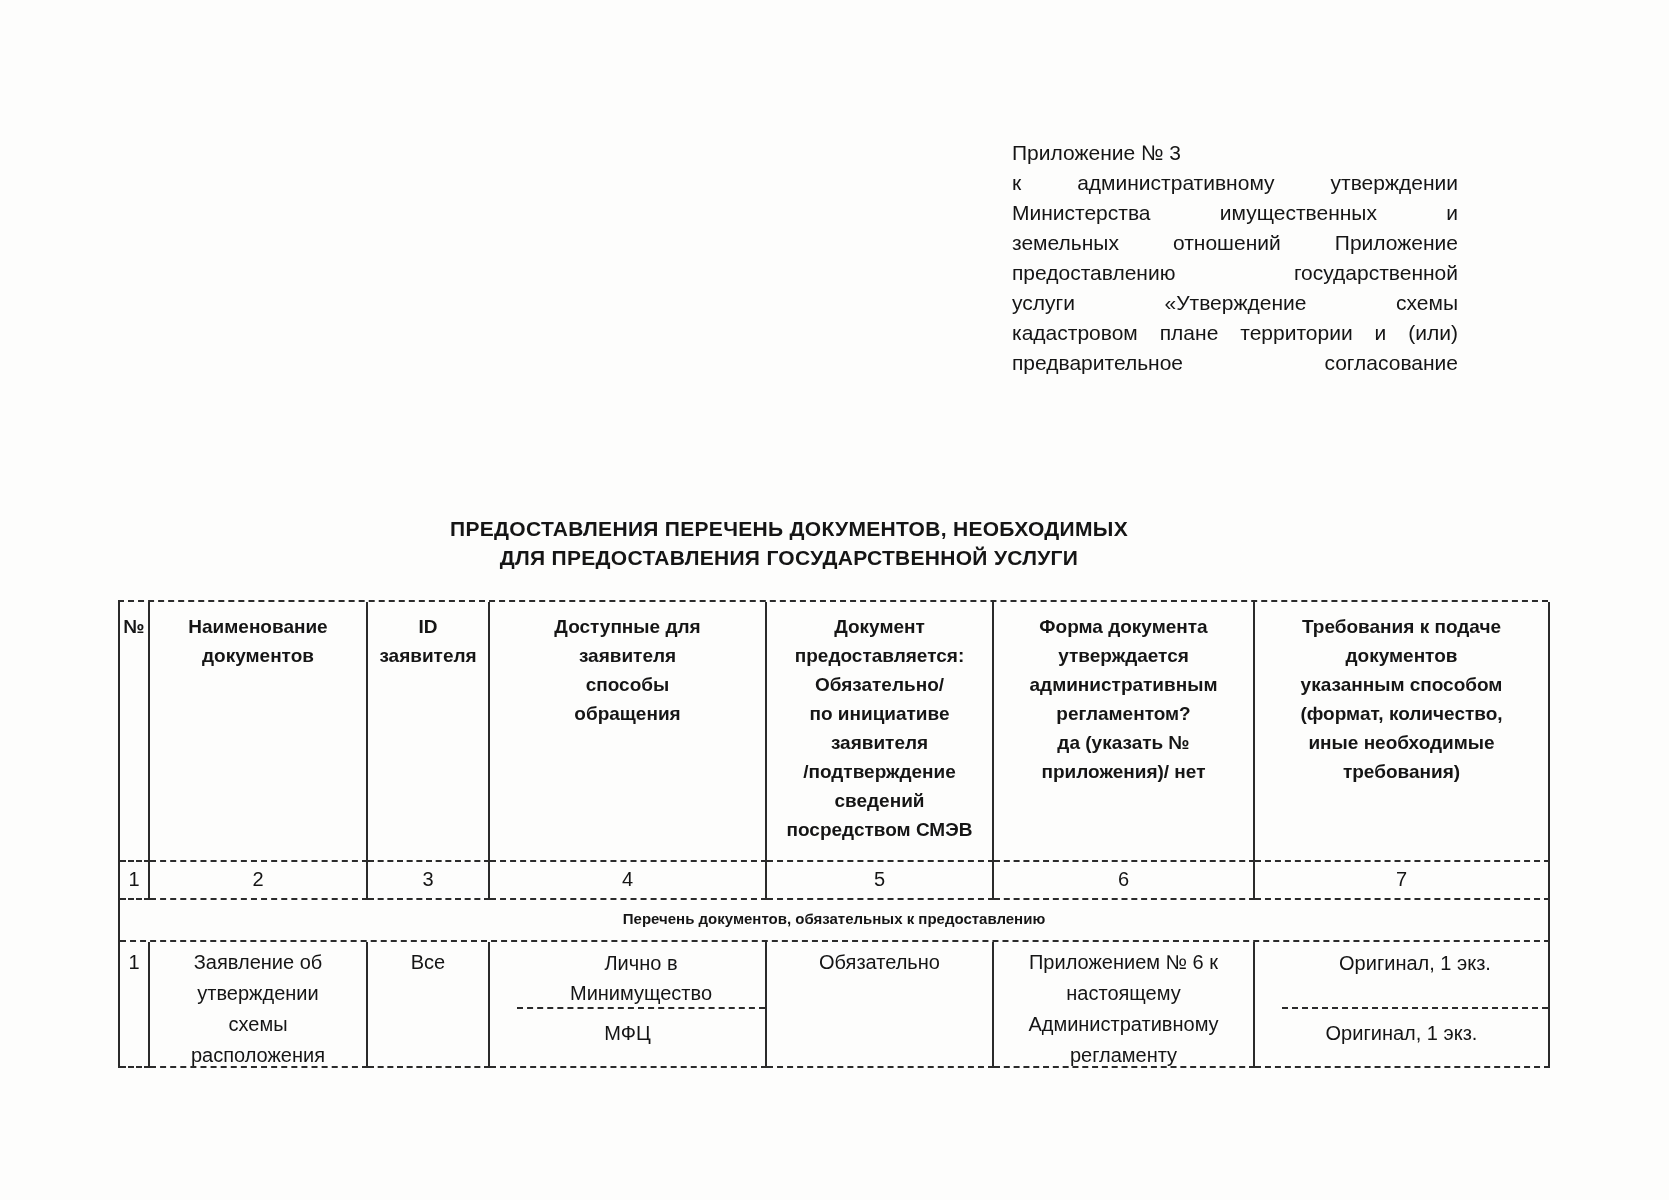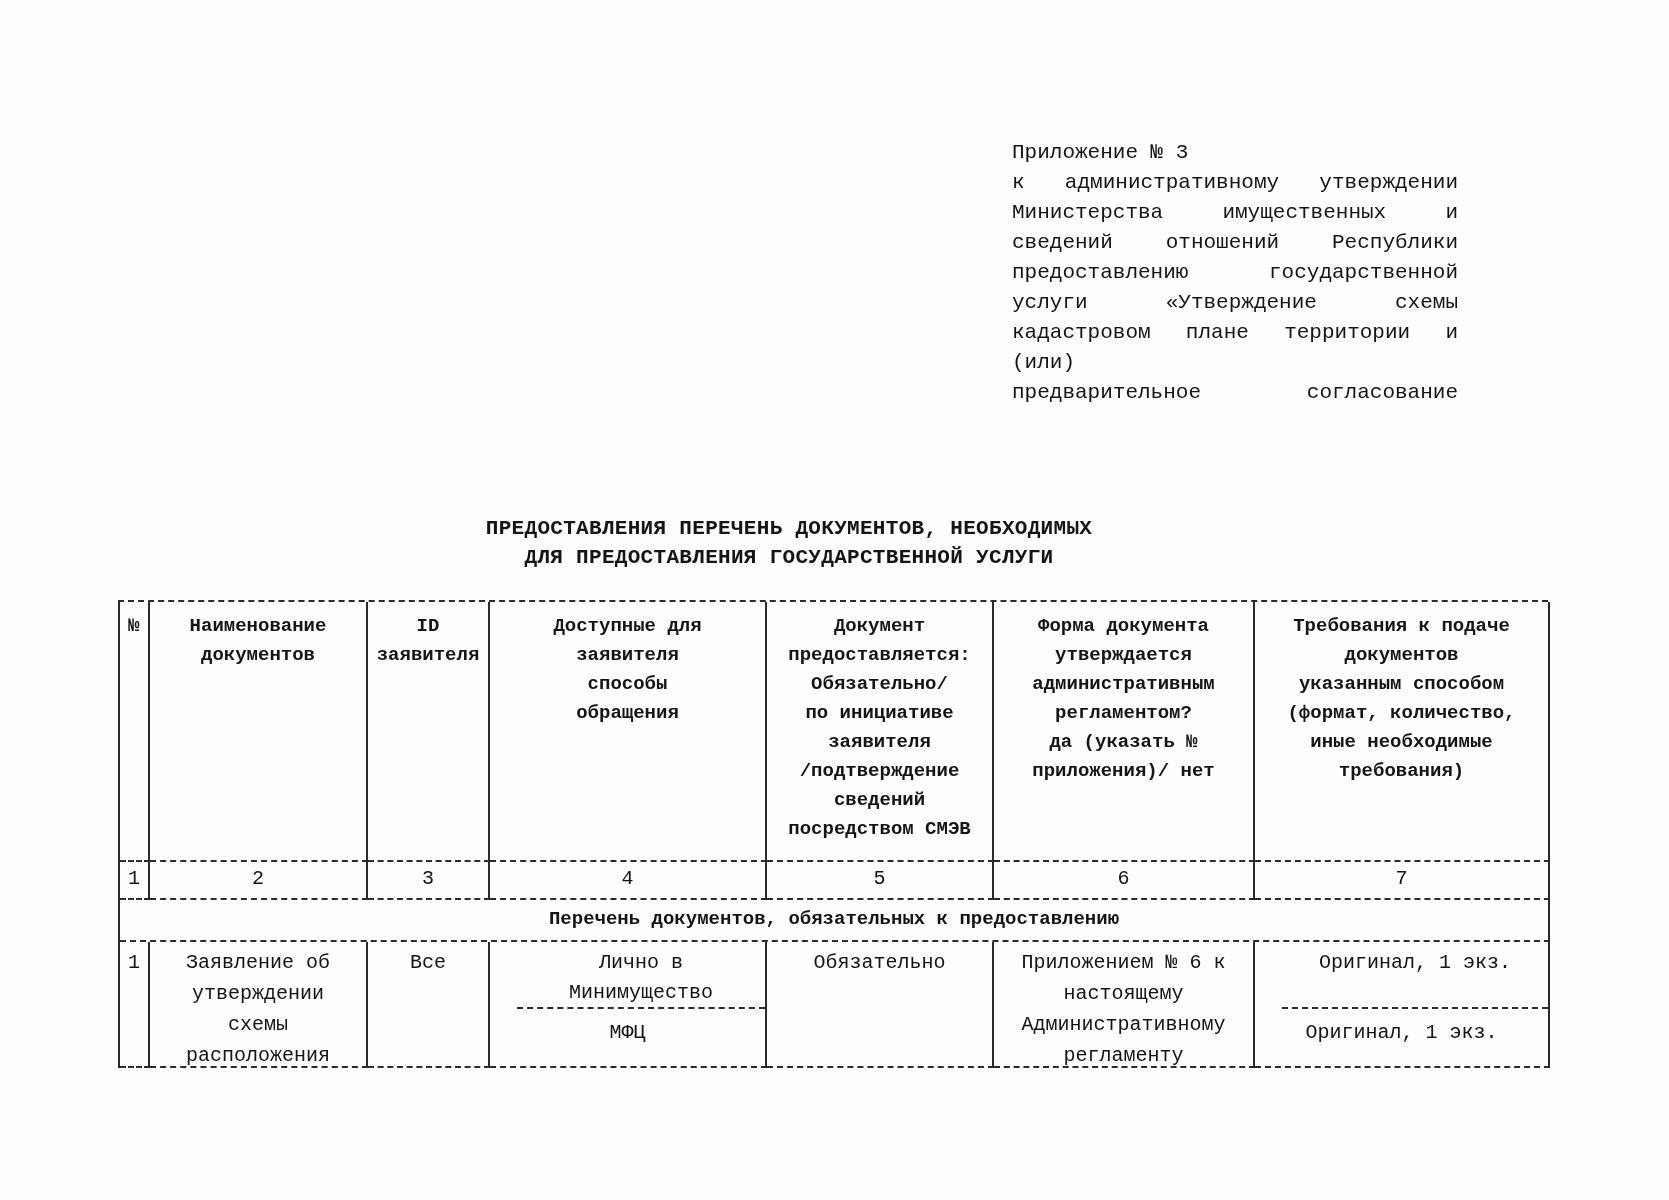--- a/index.html
+++ b/index.html
@@ -1,20 +1,20 @@
 <!DOCTYPE html>
 <html><head>
 <meta charset="utf-8">
 <style>
   html,body{margin:0;padding:0;background:#888;}
   .page{
     position:relative;
     width:1669px;height:1200px;
     background:#fdfdfc;
-    font-family:Liberation Mono, monospace;
+    font-family:Liberation Sans, sans-serif;
     color:#151515;
     overflow:hidden;
   }
   
   .appendix{
     position:absolute;left:1012px;top:138px;width:446px;
     font-size:21px;line-height:30px;
   }
   .appendix .line{
     text-align:justify;
@@ -48,21 +48,21 @@
   }
   .hcell{
     font-weight:700;font-size:19px;line-height:29px;
     padding-top:10px;
   }
   .ncell{
     font-size:20px;line-height:34px;
   }
   .section{
     grid-column:1 / -1;
-    font-weight:700;font-size:19px;line-height:38px;
+    font-weight:700;font-size:15px;line-height:38px;
   }
   .dcell{
     font-size:20px;line-height:31px;
     padding-top:5px;
   }
   .splitcell{
     padding:0;display:flex;flex-direction:column;
   }
   .subcell{
     box-sizing:border-box;overflow:hidden;
@@ -78,21 +78,21 @@
 </style>
 </head>
 <body>
 
 <div class="page">
 
   <div class="appendix">
     <div class="line first">Приложение № 3</div>
     <div class="line">к административному утверждении</div>
     <div class="line">Министерства имущественных и</div>
-    <div class="line">сведений отношений Республики</div>
+    <div class="line">земельных отношений Приложение</div>
     <div class="line">предоставлению государственной</div>
     <div class="line">услуги «Утверждение схемы</div>
     <div class="line">кадастровом плане территории и (или)</div>
     <div class="line">предварительное согласование</div>
   </div>
 
   <div class="doc-title">
     <div>ПРЕДОСТАВЛЕНИЯ ПЕРЕЧЕНЬ ДОКУМЕНТОВ, НЕОБХОДИМЫХ</div>
     <div>ДЛЯ ПРЕДОСТАВЛЕНИЯ ГОСУДАРСТВЕННОЙ УСЛУГИ</div>
   </div>

